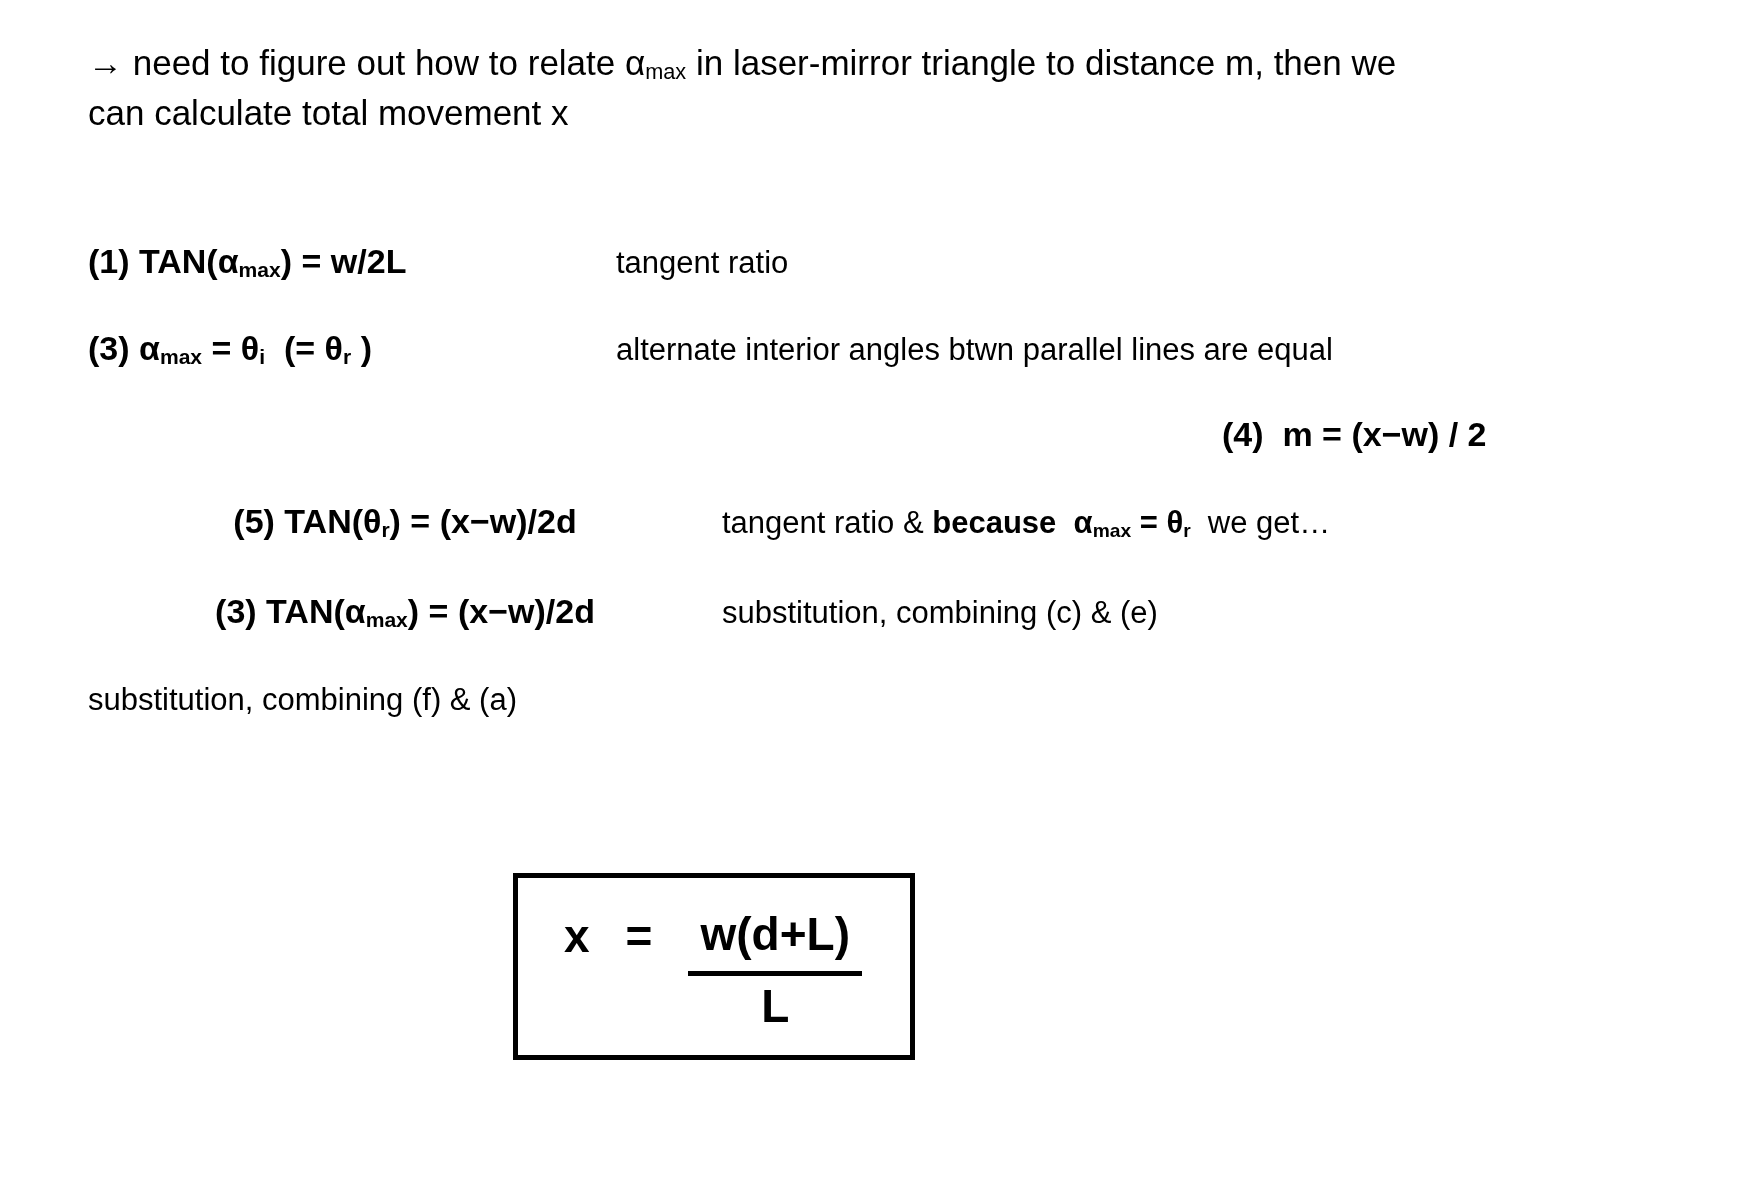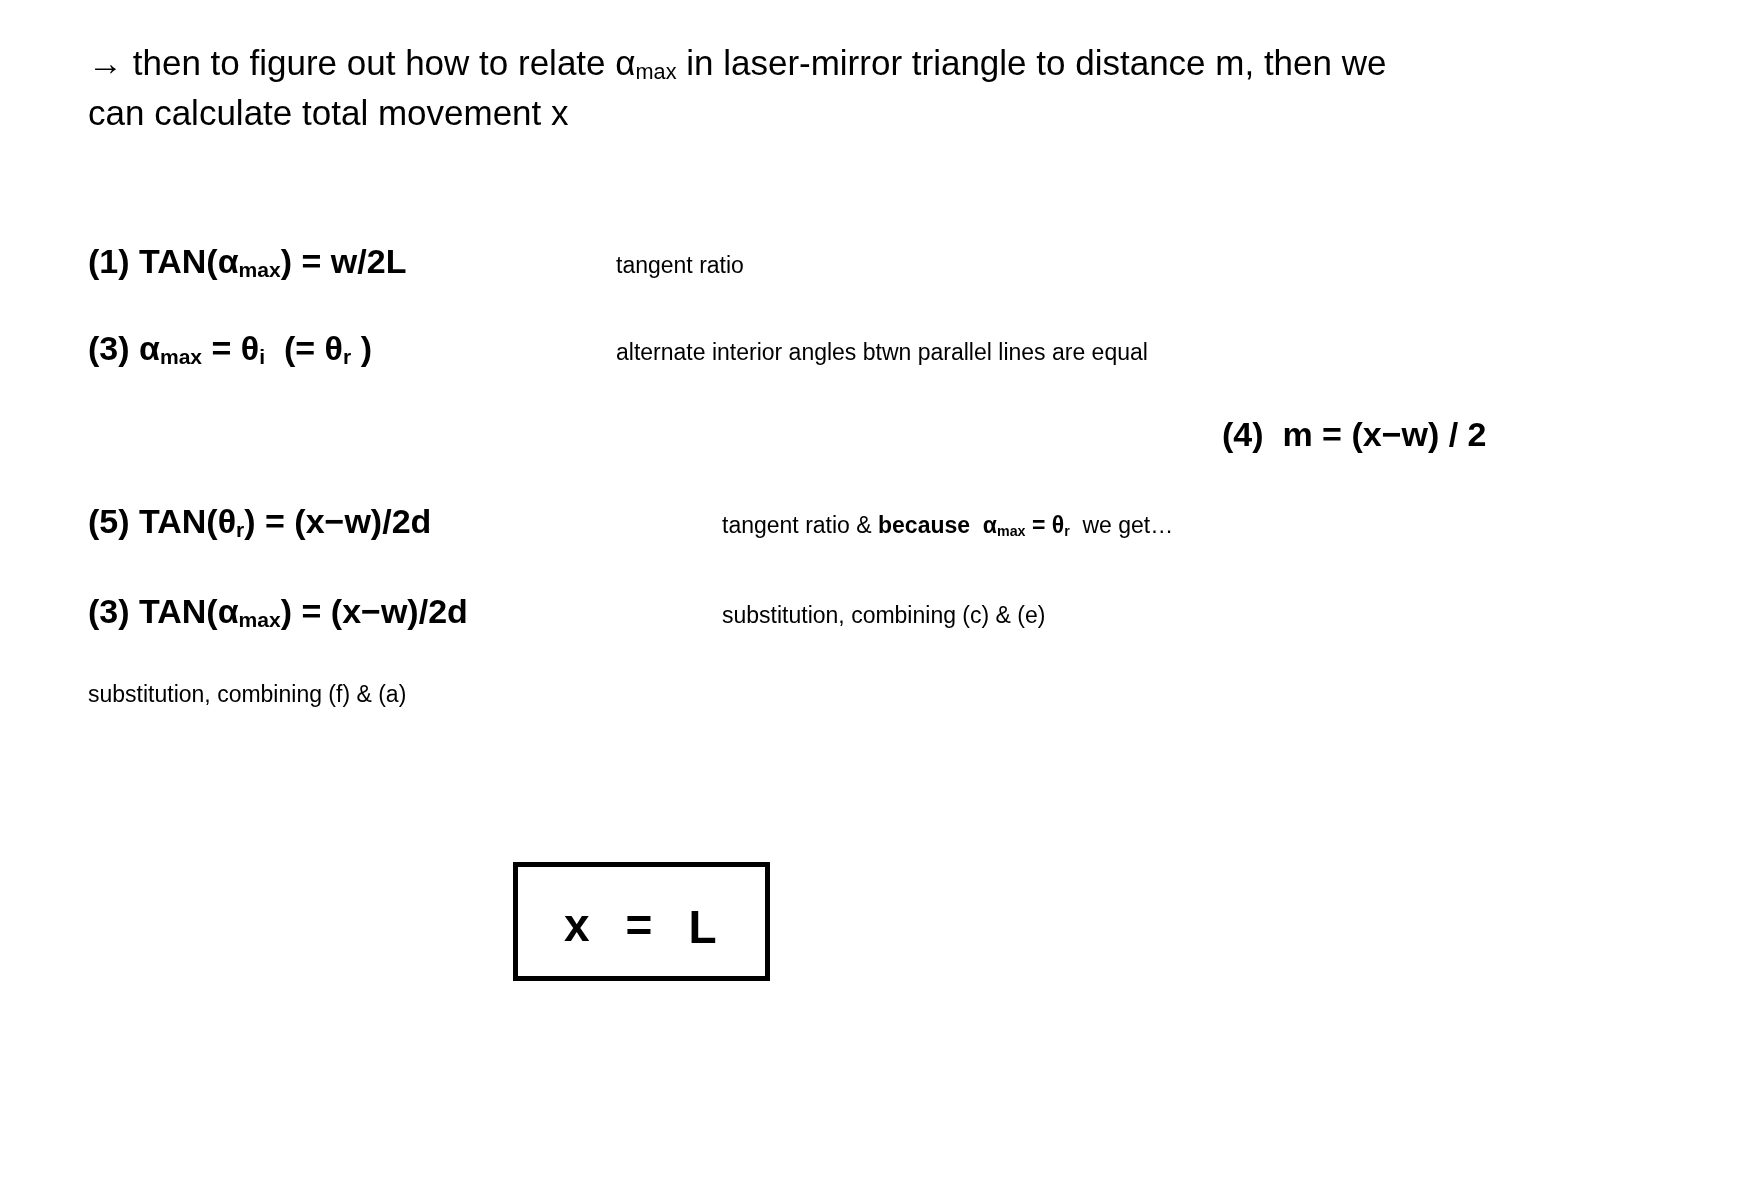--- a/index.html
+++ b/index.html
@@ -19,23 +19,23 @@
   }
   .rows { margin: 100px 0 0 88px; }
   .row {
     display: flex;
     align-items: baseline;
     line-height: 1.4;
     white-space: pre-wrap;
     margin-top: 39px;
   }
   .eq  { font-weight: bold; font-size: 34px; flex: 0 0 auto; }
-  .note { font-size: 23px; }
+  .note { font-size: 31px; }
   .row-narrow .eq { min-width: 528px; }
-  .row-wide   .eq { min-width: 634px; }
+  .row-wide   .eq { min-width: 634px; text-align: center; }
   .r1, .r2, .r3 { margin-bottom: 24px; }
   .r4 { margin-bottom: 33px; justify-content: flex-end; }
   .r5 { margin-bottom: 43px; }
   .r6 { margin-bottom: 42px; }
   .sub { font-size: 62%; vertical-align: -0.2em; }
   .b { font-weight: bold; }
   .result-box {
     display: inline-flex;
     align-items: flex-start;
     gap: 36px;
@@ -52,21 +52,21 @@
     border-bottom: 5px solid #000000;
     padding: 0 12px 10px 12px;
   }
   .den { font-size: 46px; font-weight: bold; line-height: 1.15; margin-top: 4px; }
 </style>
 </head>
 <body>
 
 <div class="page">
 
-  <p class="header"><span>→ then to figure out how to relate α</span><span class="sub">max</span><span> in laser-mirror triangle to distance m, then we can calculate total movement x</span></p>
+  <p class="header"><span>→ need to figure out how to relate α</span><span class="sub">max</span><span> in laser-mirror triangle to distance m, then we can calculate total movement x</span></p>
 
   <div class="rows">
     <div class="row row-narrow r1">
       <span class="eq"><span>(1) TAN(α</span><span class="sub">max</span><span>) = w/2L</span></span>
       <span class="note"><span>tangent ratio</span></span>
     </div>
     <div class="row row-narrow r3">
       <span class="eq"><span>(3) α</span><span class="sub">max</span><span> = θ</span><span class="sub">i</span><span>  (= θ</span><span class="sub">r</span><span> )</span></span>
       <span class="note"><span>alternate interior angles btwn parallel lines are equal</span></span>
     </div>
@@ -84,17 +84,18 @@
     </div>
     <div class="row row-wide r7">
       <span class="note"><span>substitution, combining (f) &amp; (a)</span></span>
     </div>
   </div>
 
   <div class="result-box">
     <span class="lhs">x</span>
     <span class="eqsign">=</span>
     <span class="frac">
+      <span class="num">w(d+L)</span>
       <span class="den">L</span>
     </span>
   </div>
 
 </div>
 
 </body></html>

